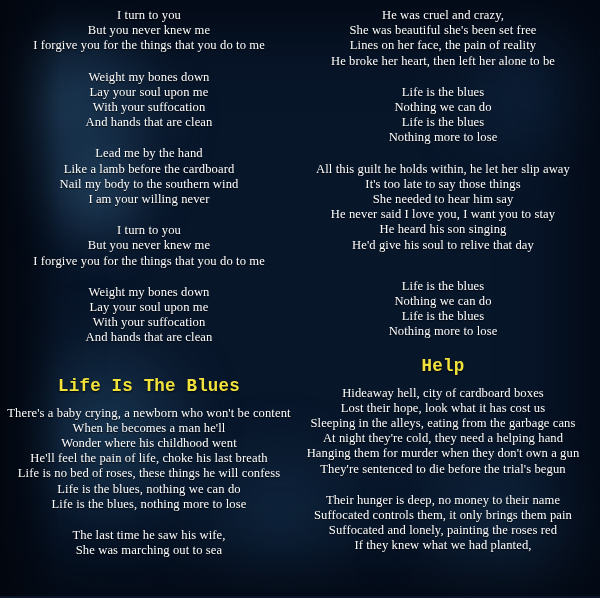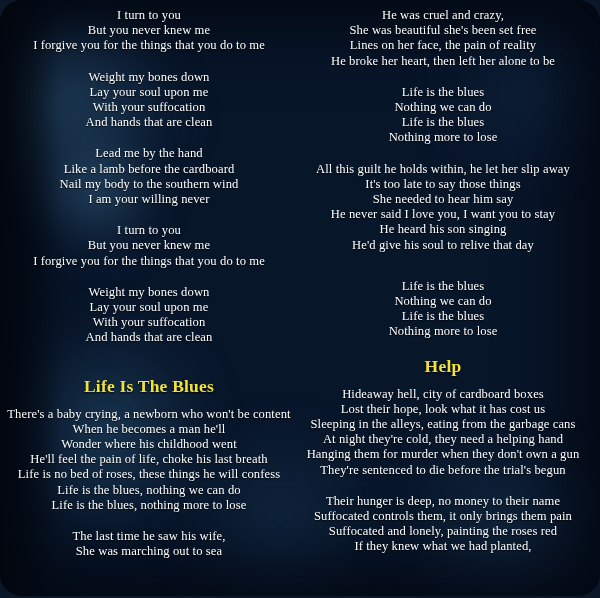--- a/index.html
+++ b/index.html
@@ -18,21 +18,20 @@
     width: 600px;
     height: 596px;
     background:
       radial-gradient(ellipse 260px 200px at 90px 120px, rgba(30,60,92,0.85) 0%, rgba(12,28,48,0.2) 70%, rgba(8,18,34,0) 100%),
       radial-gradient(ellipse 300px 260px at 120px 430px, rgba(24,52,80,0.8) 0%, rgba(10,24,44,0.25) 72%, rgba(6,16,30,0) 100%),
       radial-gradient(ellipse 340px 300px at 520px 500px, rgba(22,46,72,0.7) 0%, rgba(8,20,38,0.2) 70%, rgba(6,14,28,0) 100%),
       radial-gradient(ellipse 420px 360px at 330px 250px, rgba(16,36,62,0.55) 0%, rgba(7,17,32,0.25) 70%, rgba(5,12,24,0) 100%),
       linear-gradient(160deg, #0a1726 0%, #0c1c30 18%, #091córka 0%, #08172a 38%, #0a1a2e 60%, #071321 85%, #050e1a 100%);
     background-color: #08162a;
     overflow: hidden;
-    border-radius: 22px;
   }
   
   .swirl {
     position: absolute;
     border-radius: 50%;
     filter: blur(14px);
     pointer-events: none;
   }
   .s1 { left: -40px; top: 20px; width: 240px; height: 220px; background: radial-gradient(circle at 40% 40%, rgba(52,96,132,0.55), rgba(18,40,66,0.15) 60%, rgba(0,0,0,0) 75%); }
   .s2 { left: -10px; top: 300px; width: 230px; height: 260px; background: radial-gradient(circle at 50% 50%, rgba(40,84,118,0.5), rgba(14,34,58,0.12) 62%, rgba(0,0,0,0) 78%); }
@@ -75,20 +74,21 @@
     letter-spacing: 0.1px;
   }
   .stanza .line { display: block; white-space: nowrap; }
   .song-title {
     margin: 6px 0 10px 0;
     font-size: 17.5px;
     font-weight: bold;
     color: #f2e23c;
     text-shadow: 0 1px 2px rgba(0,0,0,0.9);
     letter-spacing: 0.2px;
+    font-family: Liberation Mono, monospace;
   }
   .tight { margin-bottom: 14px; }
   .spacer-lg { height: 10px; }
 </style>
 </head>
 <body>
 
 <div id="booklet">
   <div class="swirl s1"></div>
   <div class="swirl s2"></div>

